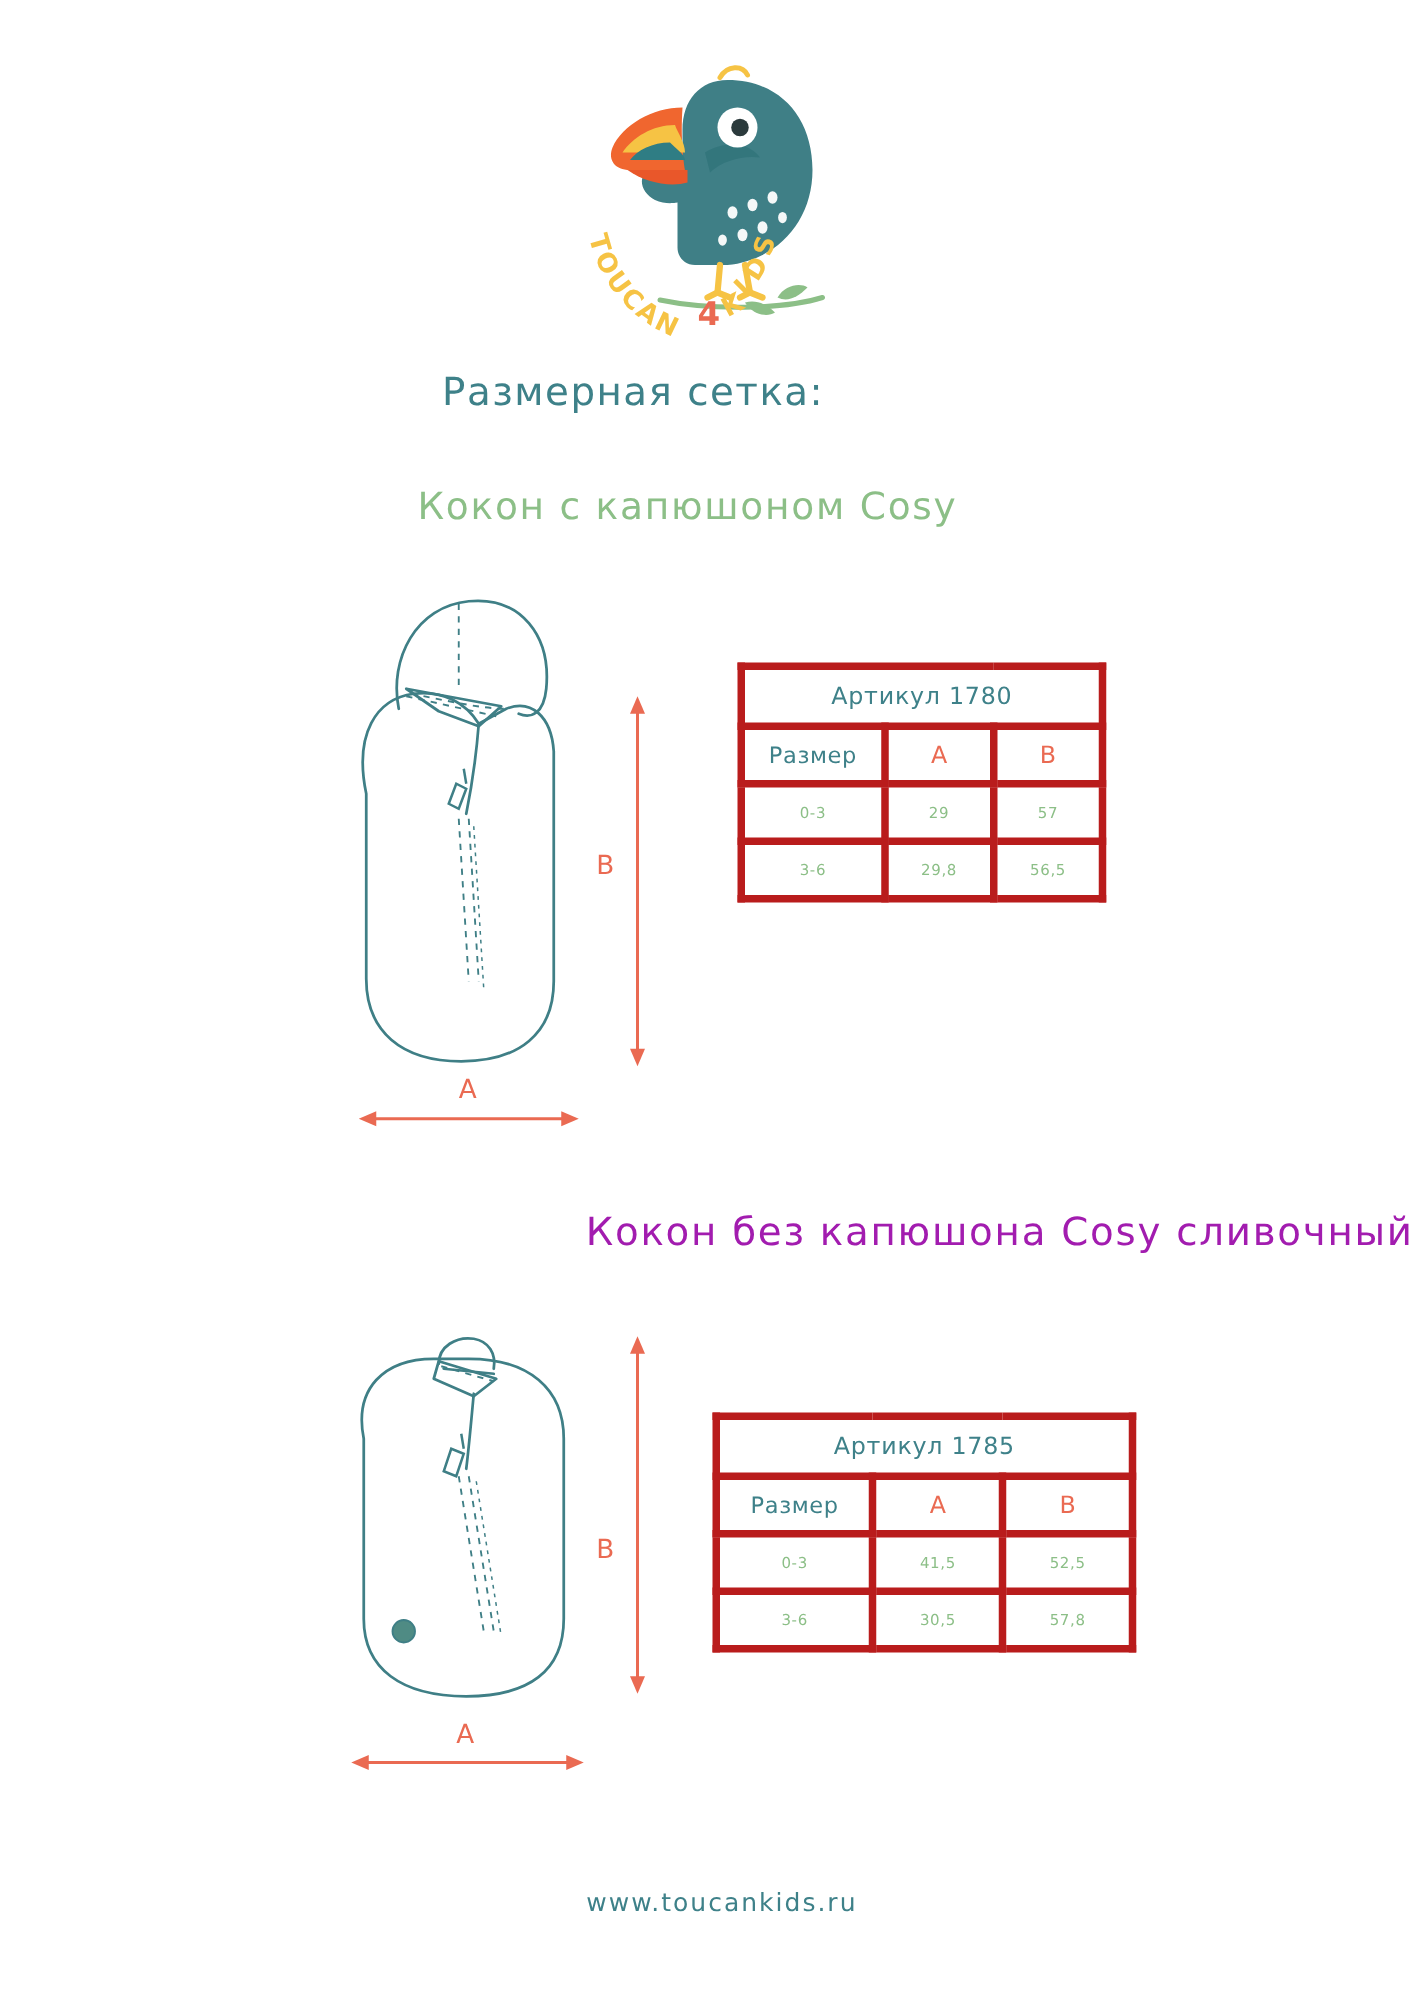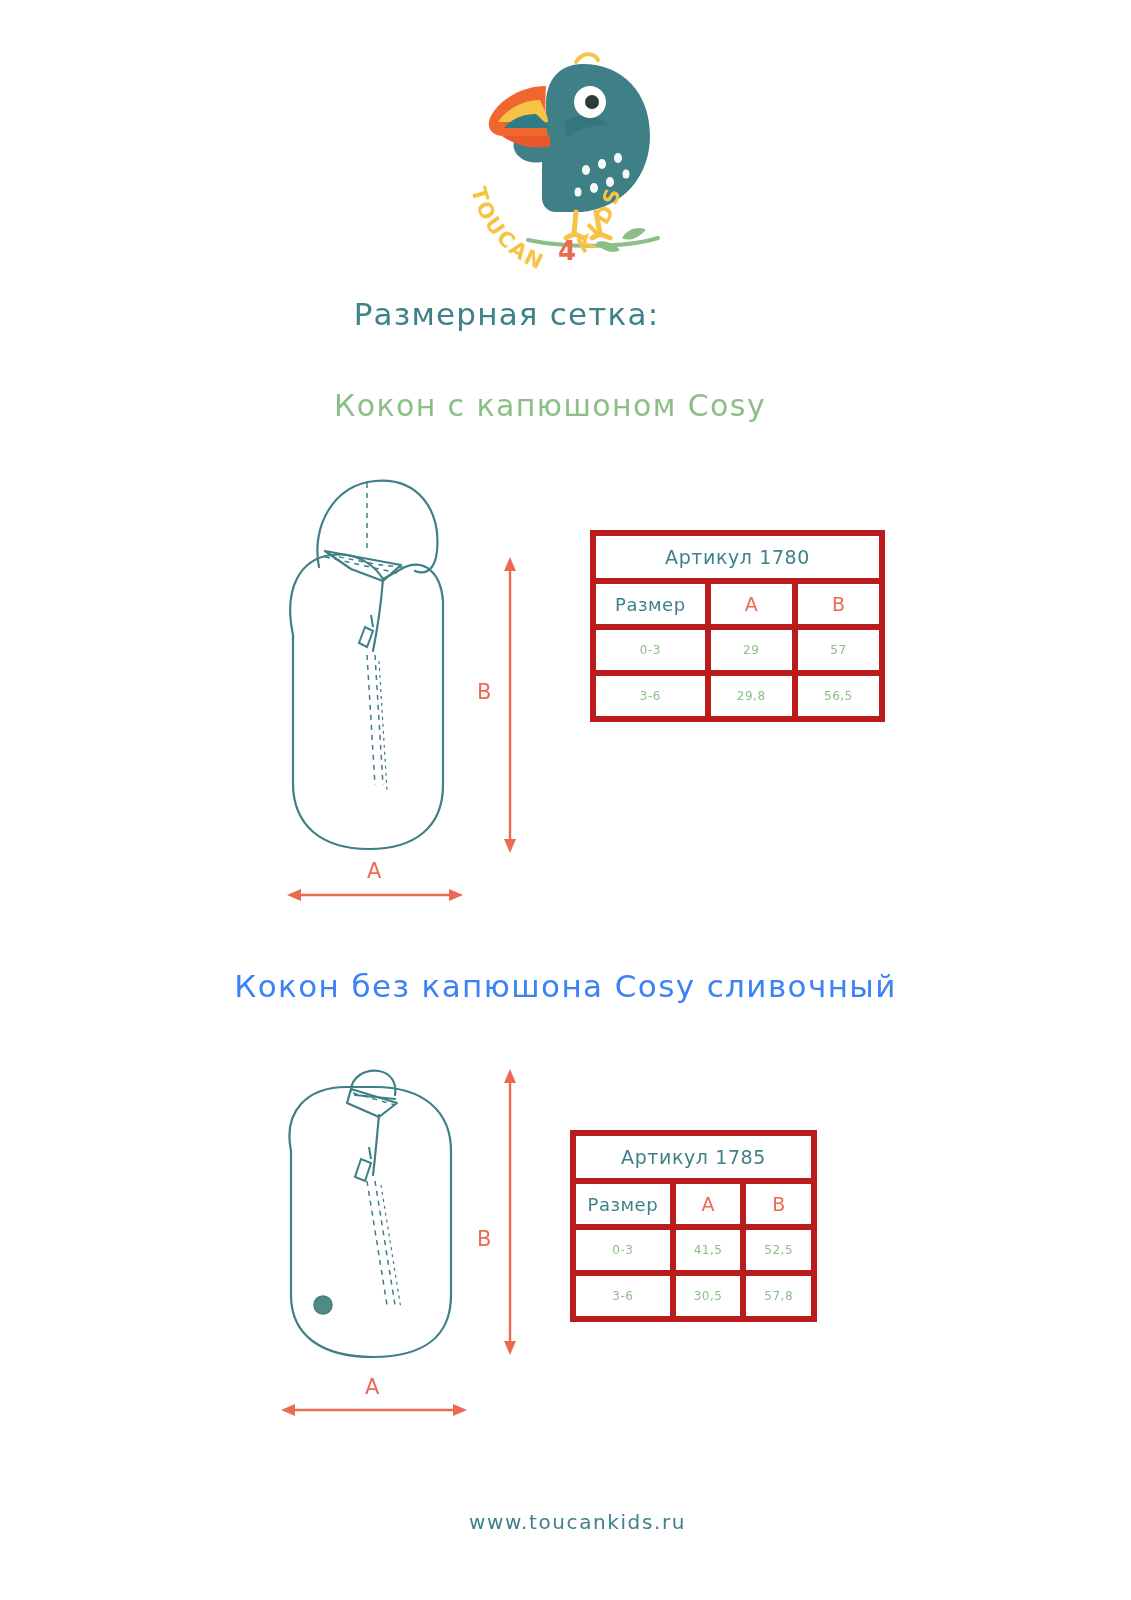--- a/index.html
+++ b/index.html
@@ -54,24 +54,24 @@
     font-size: 30px;
     letter-spacing: 1.4px;
     color: #8cbf87;
     font-weight: 500;
   }
   .sub-title-2 {
     position: absolute;
     left: 0;
     top: 968px;
     width: 1131px;
-    text-align: center;
+    text-align: right;
     font-size: 31px;
     letter-spacing: 1.4px;
-    color: #3b82f6;
+    color: #a21caf;
     font-weight: 500;
   }
 
   
   .figure-1 {
     position: absolute;
     left: 255px;
     top: 455px;
     width: 300px;
     height: 470px;
@@ -120,21 +120,21 @@
   }
   .size-table .val {
     color: #8cbf87;
     font-size: 12px;
     letter-spacing: 0.5px;
   }
   .table-1 { left: 590px; top: 530px; width: 295px; }
   .table-1 .c0 { width: 115px; }
   .table-1 .c1 { width: 90px; }
   .table-1 .c2 { width: 90px; }
-  .table-2 { left: 570px; top: 1130px; width: 247px; }
+  .table-2 { left: 570px; top: 1130px; width: 339px; }
   .table-2 .c0 { width: 110px; }
   .table-2 .c1 { width: 90px; }
   .table-2 .c2 { width: 90px; }
 
   
   .footer {
     position: absolute;
     left: 12px;
     top: 1510px;
     width: 1131px;

